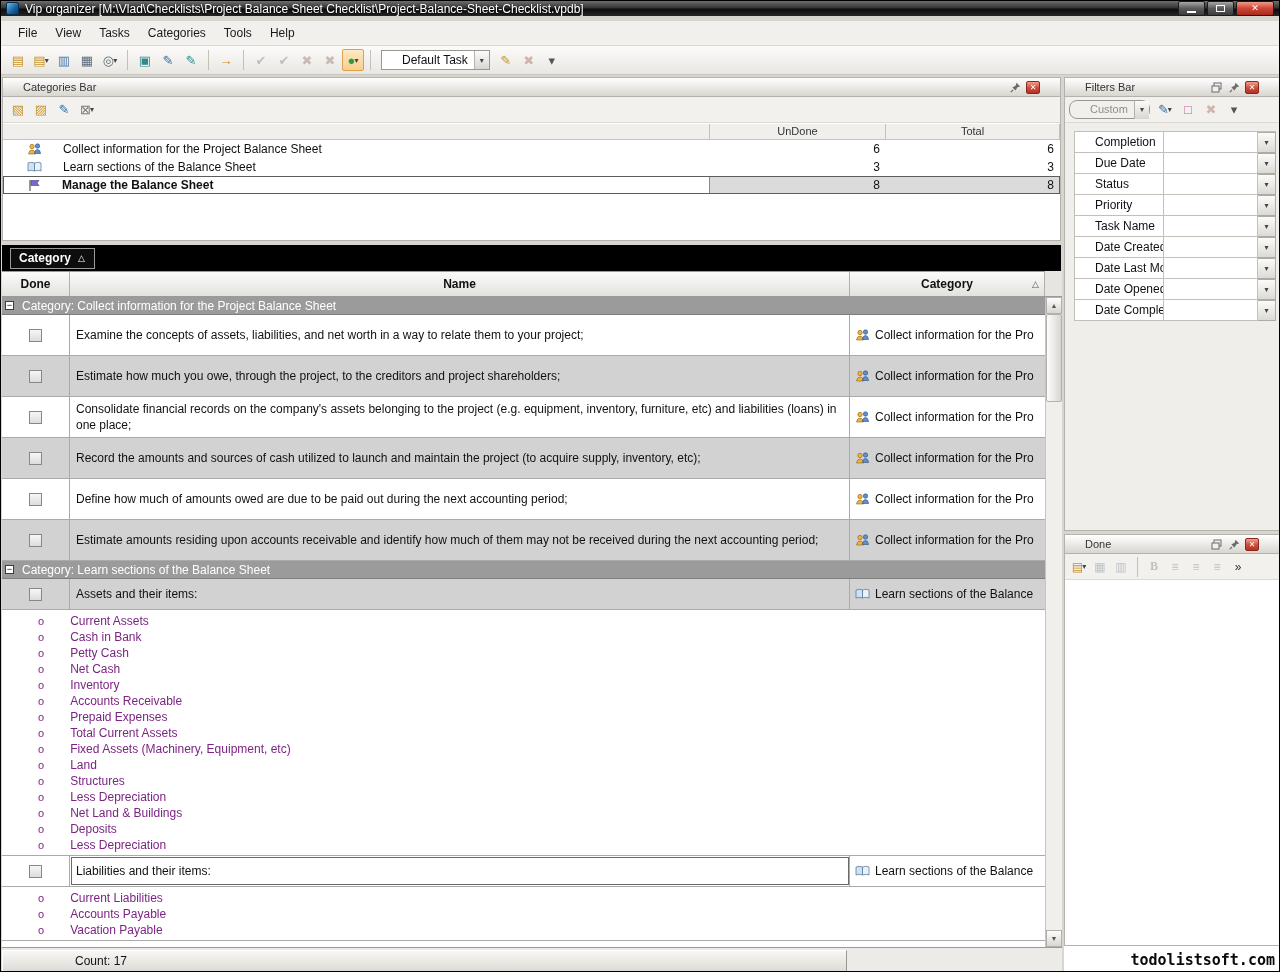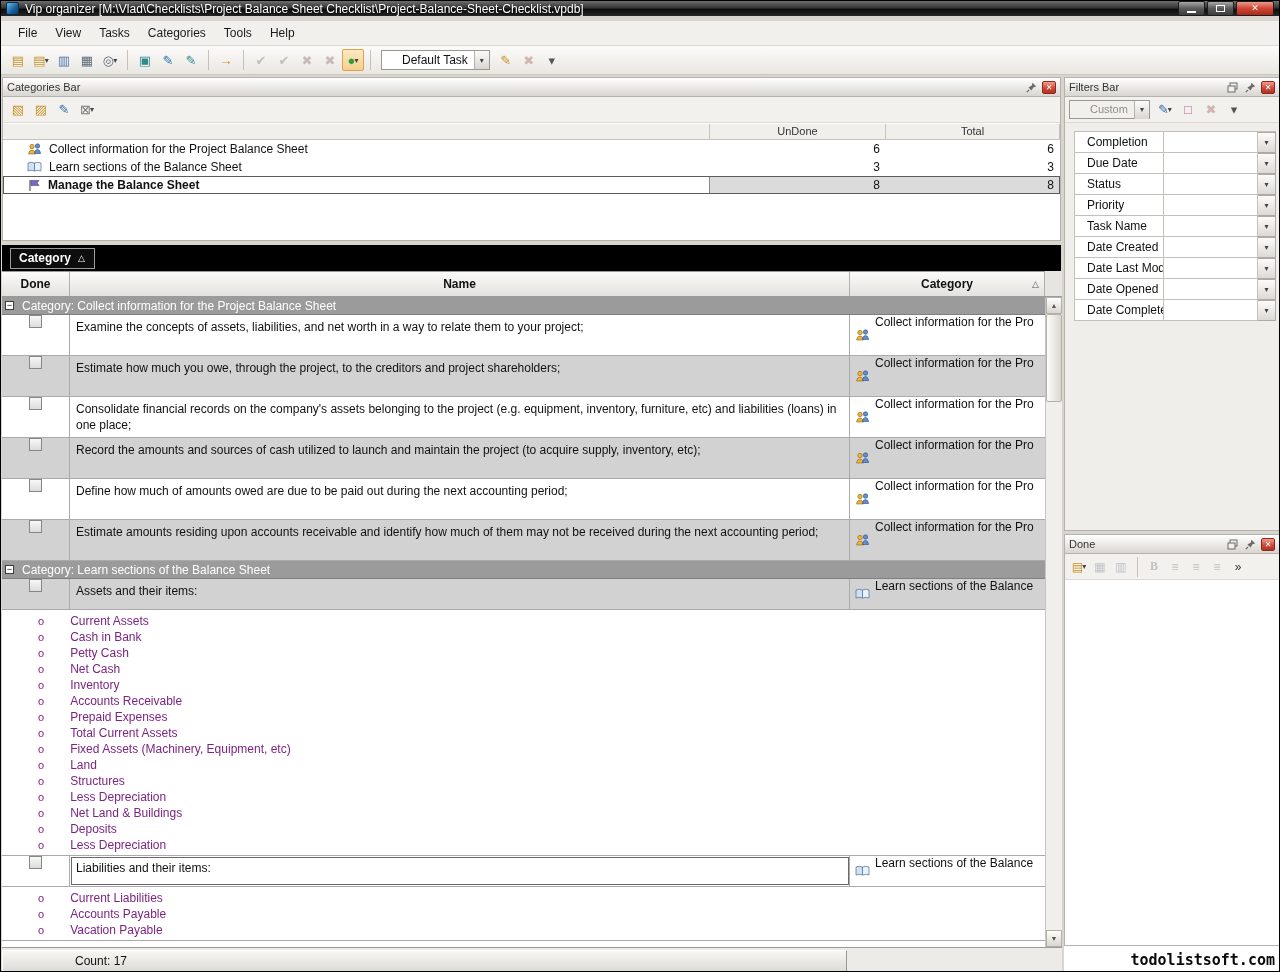--- a/index.html
+++ b/index.html
@@ -37,42 +37,42 @@
   .tb-icon .glyph { pointer-events:none; }
   .tb-icon.disabled { opacity:.4; }
   .tb-icon.active { border:1px solid #dfa14d; background:linear-gradient(#fde9c3,#f7cf8e); }
   .tb-dd { font-size:8px; color:#444; margin-left:-1px; }
   .tb-sep { width:1px; height:20px; background:#c4c0b9; margin:0 5px; }
 
   .combo { display:flex; align-items:center; height:20px; border:1px solid #9a9892; background:#fff; margin:0 5px; }
   .combo .val { padding:2px 6px 0 20px; min-width:66px; height:18px; white-space:nowrap; overflow:hidden; }
   .combo .dbtn { width:15px; height:18px; background:linear-gradient(#fbfbfa,#d9d6d1); border-left:1px solid #b5b2ad;
     font-size:8px; display:flex; align-items:center; justify-content:center; color:#444; }
-  .combo.disabled { background:#f2f0ed; }
+  .combo.disabled { background:#f2f0ed;border-radius:8px; }
   .combo.disabled .val { color:#8f8d88; }
 
   
   .panel-header { height:19px; background:linear-gradient(#ffffff,#d9d6d0); border-bottom:1px solid #b5b2ad;
-    display:flex; align-items:center; padding:0 4px; font-size:11px; color:#333; }
+    display:flex; align-items:center; padding:0 20px; font-size:11px; color:#333; }
   .panel-header .spacer { flex:1; }
   .hdr-btn { width:16px; height:15px; display:flex; align-items:center; justify-content:center; margin-left:2px; }
   .close-box { width:14px; height:13px; margin-left:3px; background:linear-gradient(#ef9d8d,#ce4a3a 55%,#b03325);
     border:1px solid #8e281c; color:#fff; font-size:8px; line-height:11px; text-align:center; border-radius:2px; }
 
   .ico { display:inline-flex; align-items:center; }
 
   
   .categories-panel { position:absolute; left:1px; top:76px; width:1059px; height:164px; background:#fff; border:1px solid #b5b2ad; }
   .cat-toolbar { height:26px; background:#f3f1ee; border-bottom:1px solid #dcd9d3; display:flex; align-items:center; padding-left:4px; gap:1px; }
   .cat-table { position:absolute; top:46px; left:0; right:0; bottom:0; background:#fff; }
   .cat-thead { display:grid; grid-template-columns:707px 176px 1fr; height:16px; background:#f0efec;
     border-bottom:1px solid #c6c3bd; font-size:11px; color:#333; }
   .cat-thead span { text-align:center; border-right:1px solid #c6c3bd; line-height:15px; }
   .cat-row { display:grid; grid-template-columns:707px 176px 1fr; height:18px; align-items:center; }
-  .cat-row .nm { display:flex; align-items:center; gap:7px; padding-left:24px; overflow:hidden; white-space:nowrap; }
+  .cat-row .nm { display:flex; align-items:center; gap:21px; padding-left:24px; overflow:hidden; white-space:nowrap; }
   .cat-row .num { text-align:right; padding-right:6px; }
   .cat-row.selected { background:#dbdbdb; outline:1px solid #5c5c5c; outline-offset:-1px; }
   .cat-row.selected .nm { background:#fff; height:100%; outline:1px solid #8a8a8a; outline-offset:-1px;font-weight:bold; }
 
   
   .groupby-band { position:absolute; left:1px; top:244px; width:1059px; height:26px; background:#000;
     display:flex; align-items:center; padding-left:8px; }
   .groupby-chip { border:1px solid #9a9a9a; color:#fff; padding:2px 9px 3px 8px; font-weight:bold;
     display:flex; align-items:center; gap:7px; background:#0d0d0d; }
   .groupby-chip .tri { font-size:9px; font-weight:normal; }
@@ -88,21 +88,21 @@
   .grid-body { position:absolute; left:1px; top:296px; width:1043px; height:650px; background:#fff; overflow:hidden; }
 
   .group-row { display:flex; align-items:center; height:18px; background:#9b9b9b; color:#fff; gap:8px;
     padding-left:3px; border-bottom:1px solid #7f7f7f; }
   .collapse-box { width:9px; height:9px; background:#fff; border:1px solid #3c3c3c; color:#000;
     font-size:9px; line-height:7px; text-align:center; flex:0 0 auto; }
 
   .task-row { display:grid; grid-template-columns:68px 780px 1fr; min-height:41px; background:#fff; border-bottom:1px solid #aaa; }
   .task-row.alt { background:#d2d2d2; }
   .task-row.compact { min-height:31px; }
-  .task-row .cell { border-right:1px solid #aaa; display:flex; }
+  .task-row .cell { border-right:1px solid #aaa; display:flex; align-items:center; }
   .task-row .cell.done { justify-content:center; }
   .checkbox { width:13px; height:13px; border:1px solid #878787; background:linear-gradient(#f7f7f7,#dcdcdc); }
   .task-row .cell.name { padding:4px 6px; line-height:16px; }
   .task-row.focused .cell.name { outline:1px solid #6a6a6a; outline-offset:-2px; }
   .task-row .cell.cat { padding-left:5px; gap:5px; overflow:hidden; white-space:nowrap; border-right:none; }
 
   .bullets { background:#fff; border-bottom:1px solid #aaa; padding:3px 0 2px 0; }
   .bullet-row { display:flex; align-items:center; height:16px; color:#7c2383; }
   .bullet-row .o { margin-left:36px; font-size:11px; }
   .bullet-row .txt { margin-left:26px; }
@@ -120,21 +120,21 @@
   .vs-thumb { position:absolute; top:17px; left:0; right:0; height:88px;
     background:linear-gradient(90deg,#fdfdfc,#d9d6d1); border:1px solid #b3b0aa; border-radius:2px; }
 
   
   .filters-panel { position:absolute; left:1063px; top:76px; width:216px; height:454px; background:#f0eeea; border:1px solid #b5b2ad; }
   .filters-toolbar { height:26px; background:#f3f1ee; border-bottom:1px solid #dcd9d3; display:flex; align-items:center; padding-left:4px; }
   .filters-toolbar .combo { height:19px; margin:0 4px 0 0; }
   .filters-toolbar .combo .val { min-width:52px; font-size:11px; }
   .filter-rows { margin:8px 3px 0 9px; border-top:1px solid #c3c0ba; }
   .filter-row { display:grid; grid-template-columns:90px 1fr 18px; height:21px; }
-  .filter-row .lbl { background:#fff; border:1px solid #c3c0ba; border-top:none; padding:3px 0 0 12px;
+  .filter-row .lbl { background:#fff; border:1px solid #c3c0ba; border-top:none; padding:3px 0 0 20px;
     overflow:hidden; white-space:nowrap; }
   .filter-row .val { background:#fff; border:1px solid #c3c0ba; border-left:none; border-top:none; }
   .filter-row .drop { background:linear-gradient(#fcfbfa,#dcdad5); border:1px solid #aeaba5; border-left:none;
     font-size:8px; display:flex; align-items:center; justify-content:center; color:#444; }
 
   
   .note-panel { position:absolute; left:1063px; top:533px; width:216px; height:412px; background:#fff; border:1px solid #b5b2ad; }
   .note-toolbar { height:26px; background:#f3f1ee; border-bottom:1px solid #dcd9d3; display:flex; align-items:center; padding-left:4px; gap:1px; }
   .note-toolbar .tb-icon { min-width:20px; height:20px; font-size:12px; }
   .note-body { position:absolute; top:46px; left:0; right:0; bottom:0; background:#fff; }

